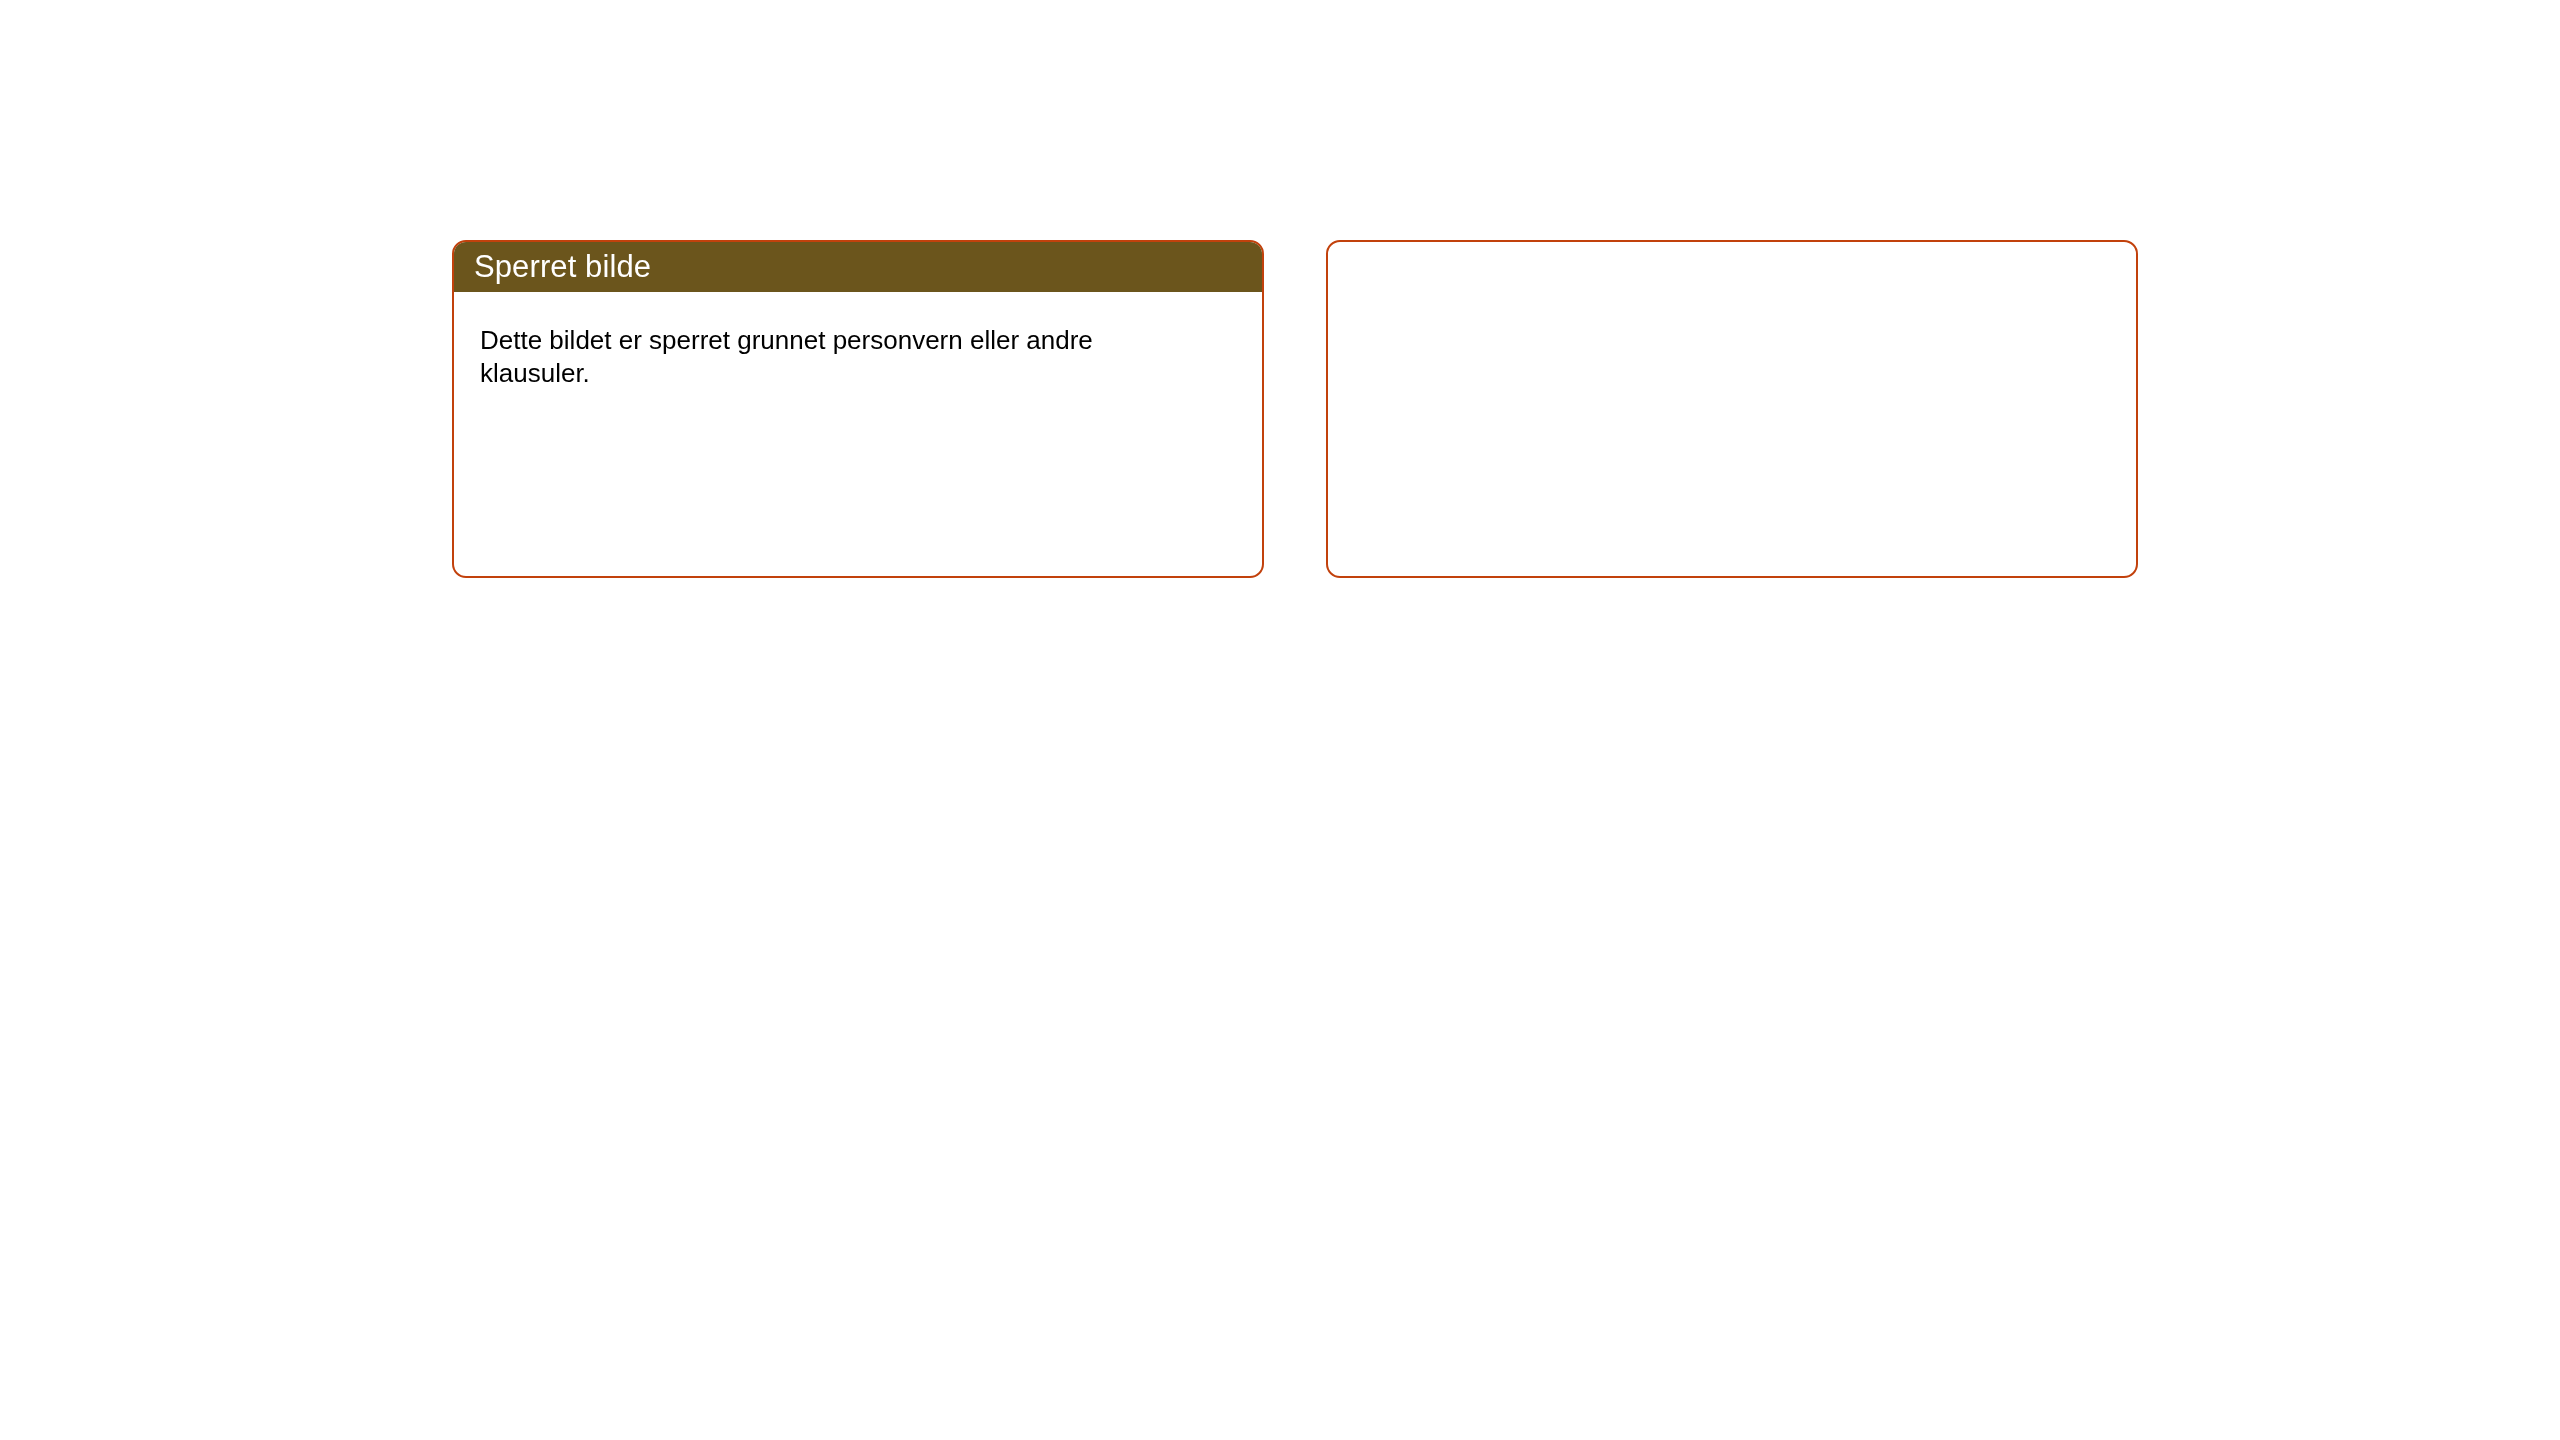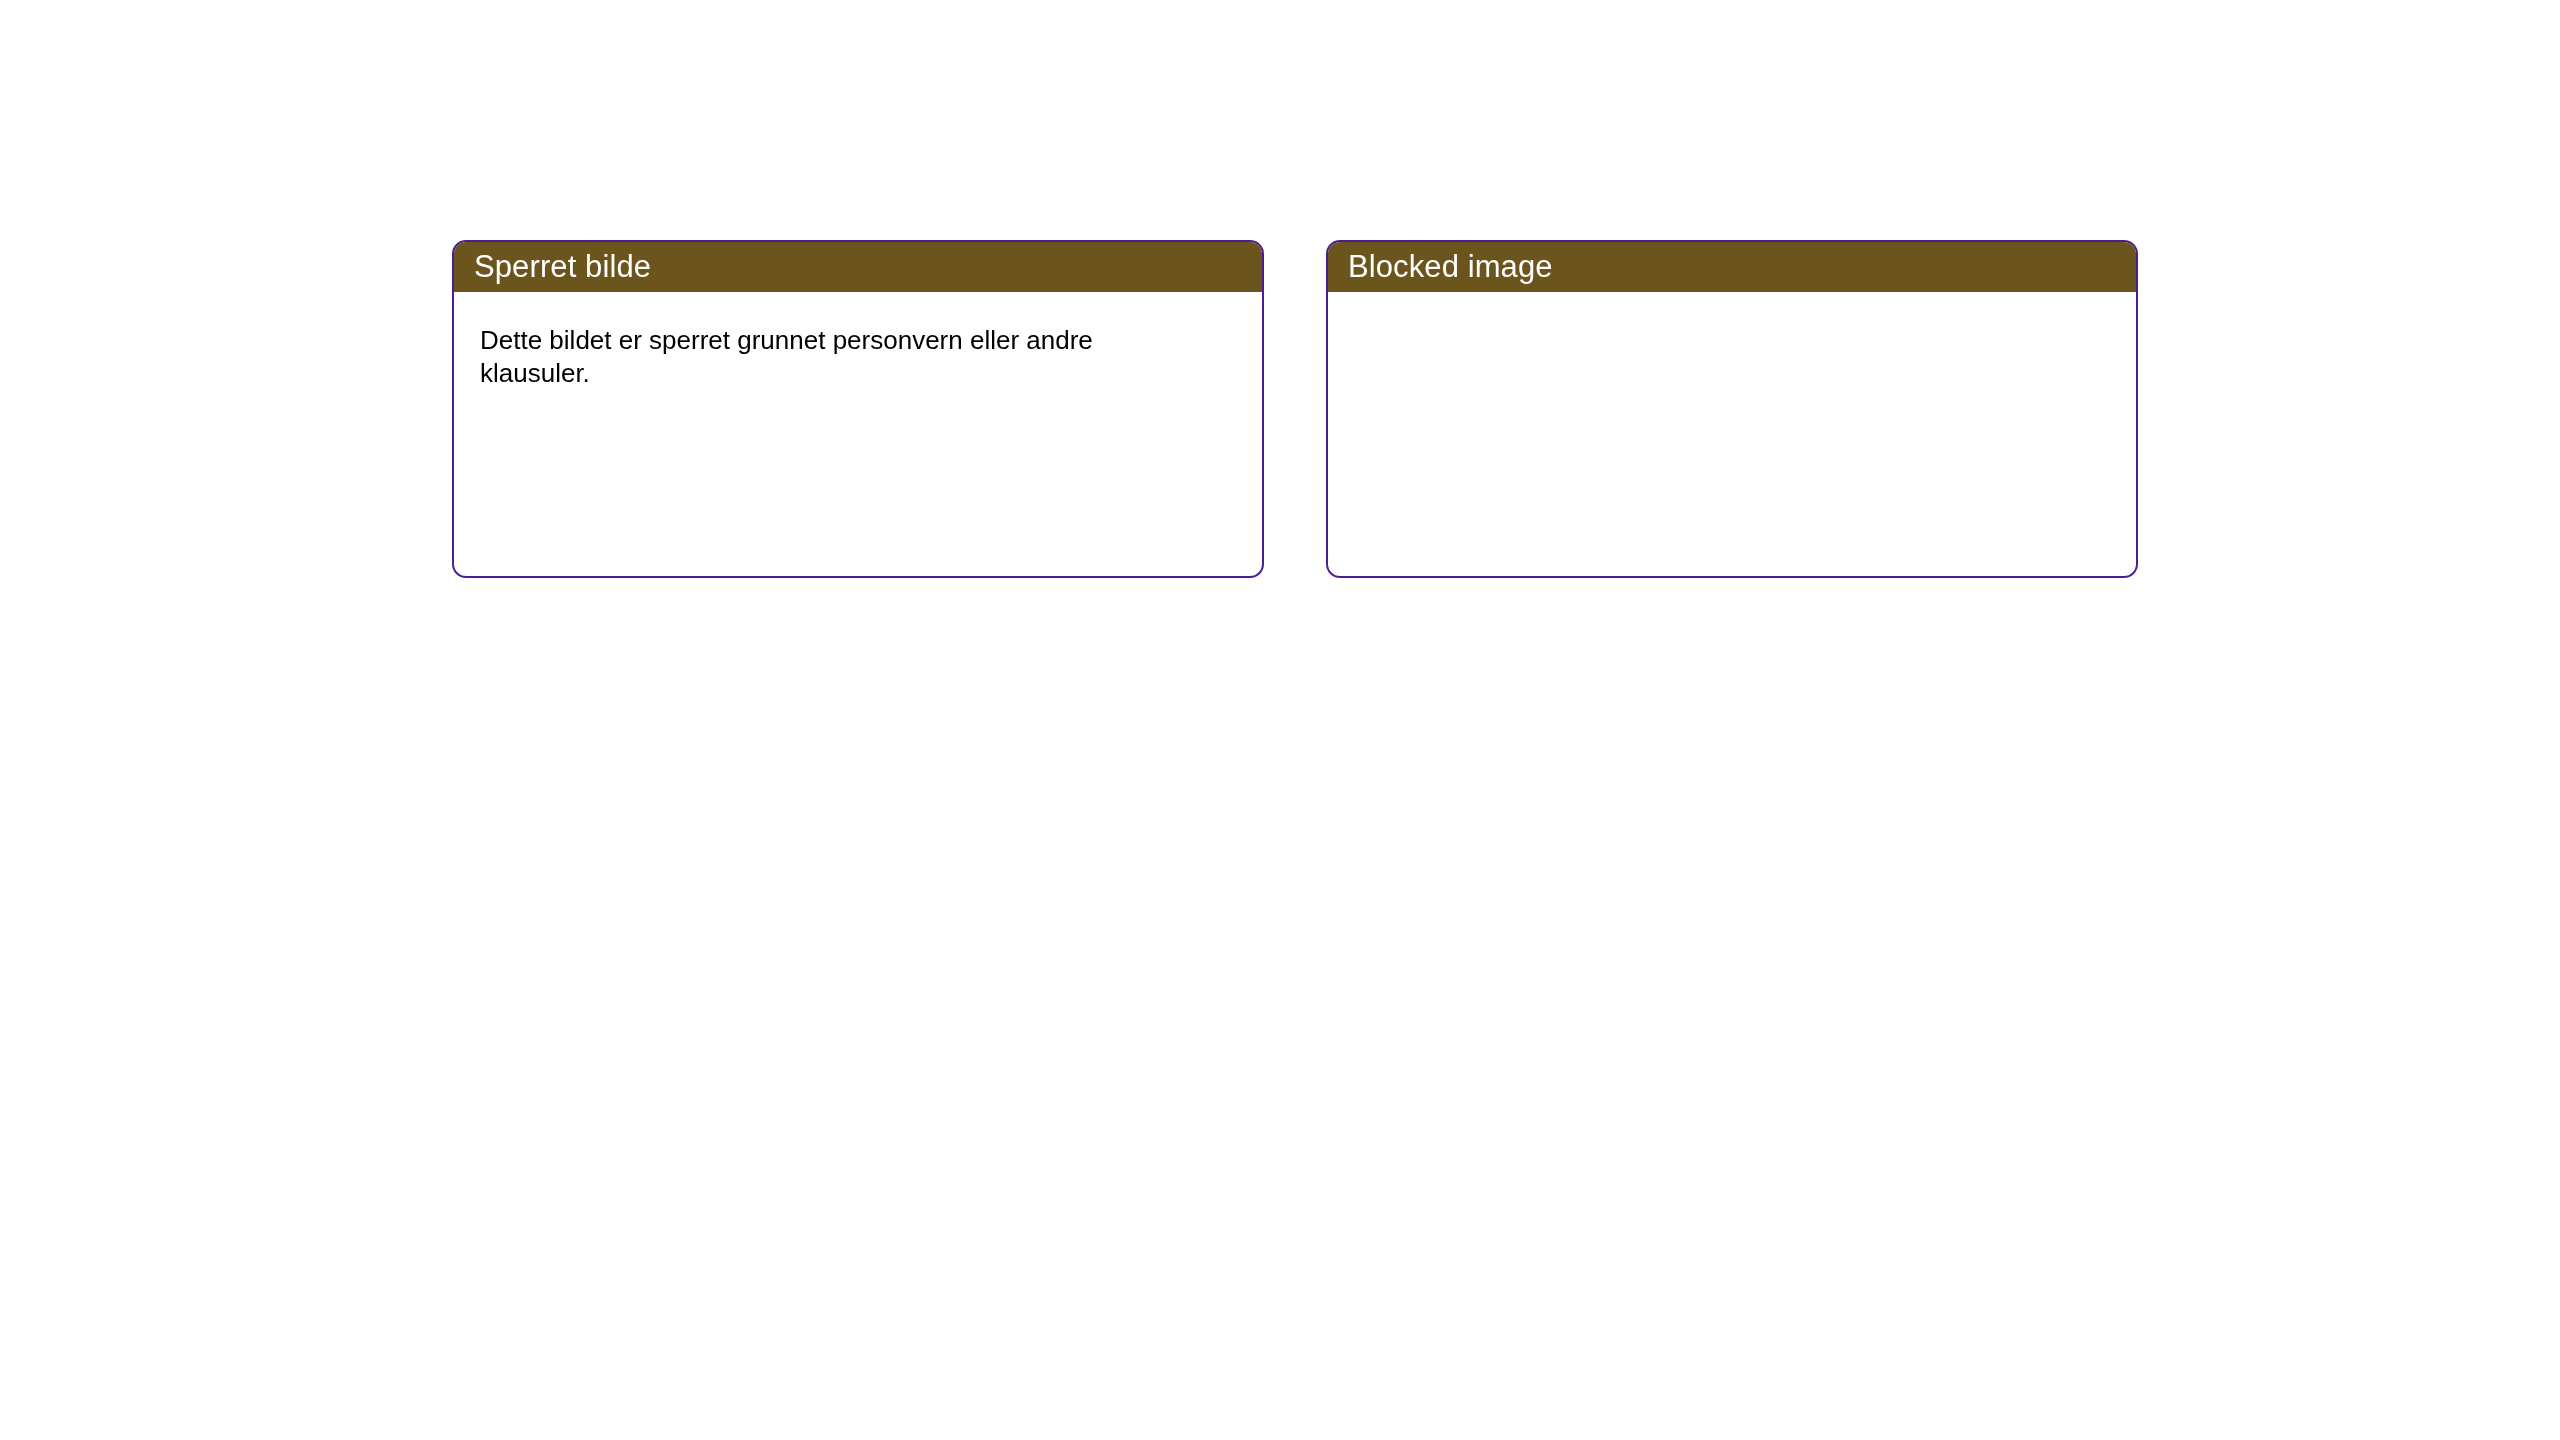--- a/index.html
+++ b/index.html
@@ -21,21 +21,21 @@
     left: 0;
     top: 0;
     width: 2560px;
     height: 1440px;
   }
 
   .notice-card {
     position: absolute;
     top: 240px;
     background: #ffffff;
-    border: 2px solid #4c1d95;
+    border: 2px solid #c2410c;
     border-radius: 14px;
     box-sizing: border-box;
     overflow: hidden;
   }
 
   .notice-card.norwegian {
     left: 452px;
     width: 812px;
     height: 338px;
   }
@@ -95,18 +95,15 @@
     <header class="card-header">
       <h1 class="card-title">Sperret bilde</h1>
     </header>
     <div class="card-body">
       <p class="card-paragraph">Dette bildet er sperret grunnet personvern eller andre klausuler.</p>
       <div class="paragraph-gap"></div>
     </div>
   </section>
 
   <section class="notice-card english">
-    <header class="card-header">
-      <h1 class="card-title">Blocked image</h1>
-    </header>
   </section>
 
 </div>
 
 </body></html>

